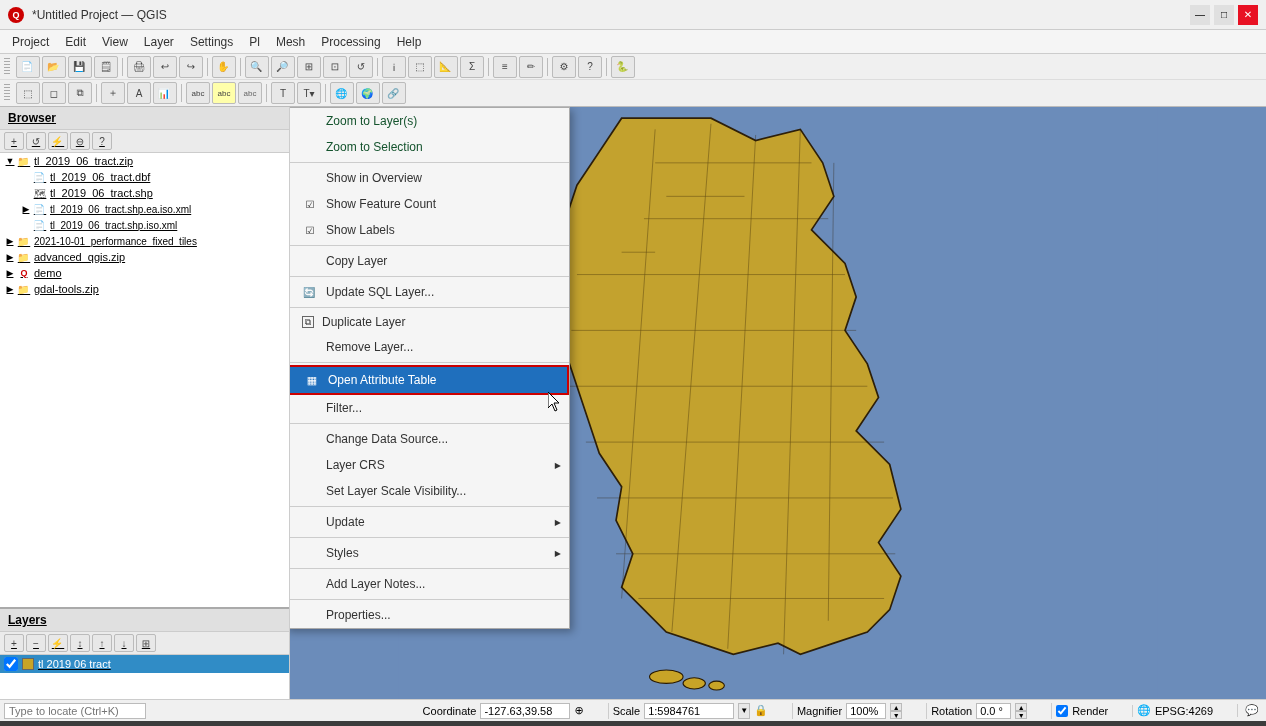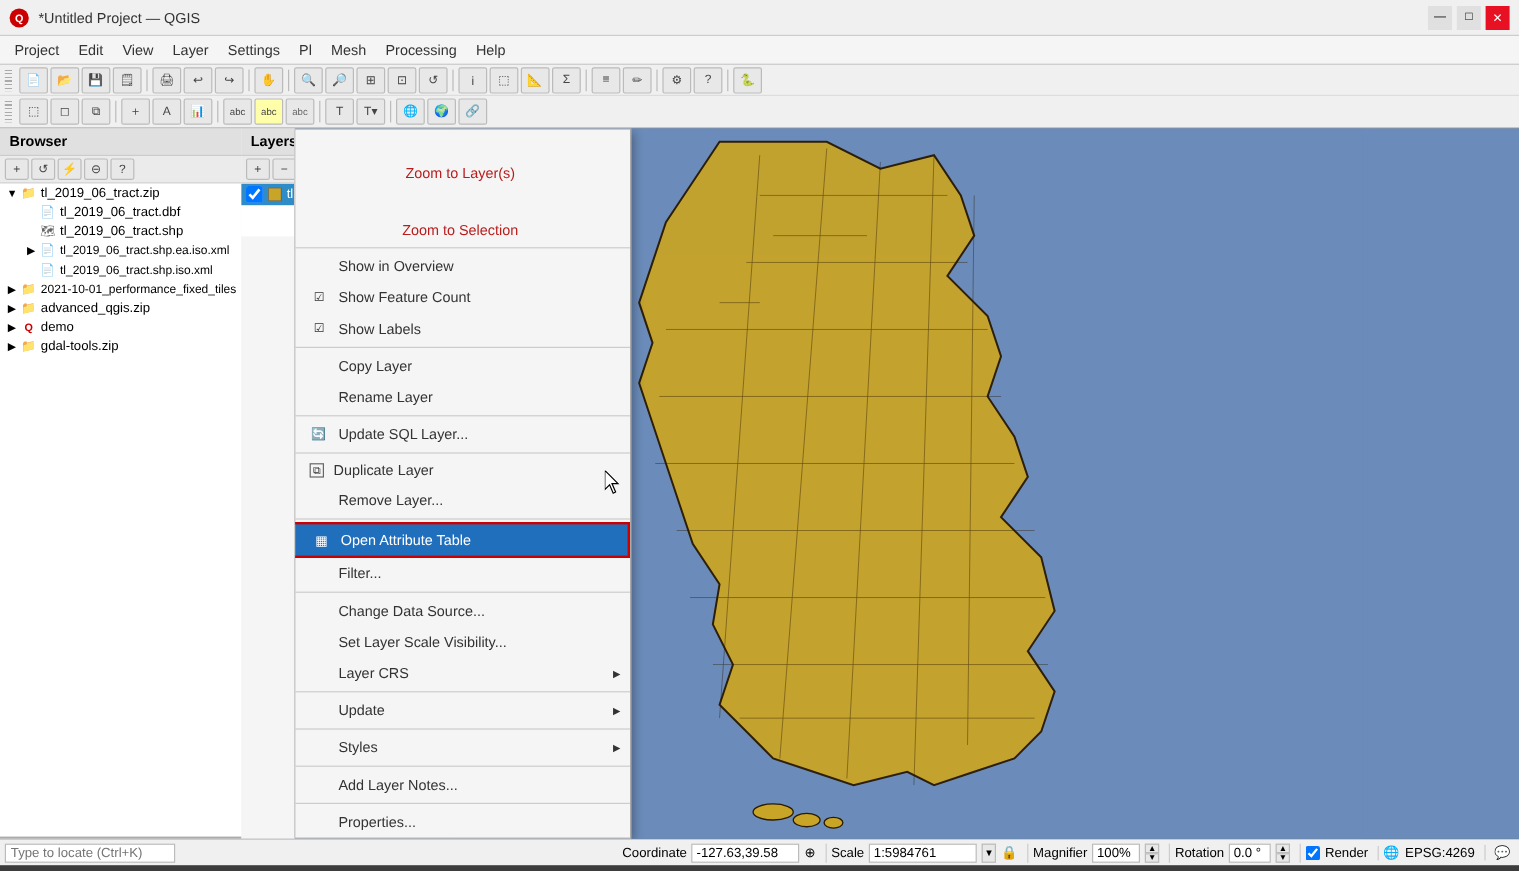--- a/index.html
+++ b/index.html
@@ -86,26 +86,27 @@
 
     
     #main-content {
       display: flex;
       height: calc(726px - 30px - 24px - 60px - 22px);
       position: relative;
     }
 
     
     #left-panel {
-      width: 246px;
+      width: 290px;
       background: #f5f5f5;
       border-right: 1px solid #ccc;
       display: flex;
-      flex-direction: row;
+      flex-direction: column;
       overflow: hidden;
+      text-decoration: underline;
     }
 
     
     #browser-section {
       flex: 1;
       display: flex;
       flex-direction: column;
       border-bottom: 1px solid #aaa;
     }
     .panel-header {
@@ -184,21 +185,21 @@
     }
     .ctx-item {
       padding: 5px 16px;
       cursor: pointer;
       display: flex;
       align-items: center;
       gap: 8px;
       color: #333;
       white-space: nowrap;
     }
-    .ctx-item.disabled { color: #b91c1c; cursor: default; flex-direction: column; }
+    .ctx-item.disabled { color: #14532d; cursor: default; }
     .ctx-item.highlighted {
       background: #1f6fbd;
       color: white;
       border: 2px solid #cc0000;
     }
     .ctx-item.has-submenu::after {
       content: '▶';
       position: absolute;
       right: 8px;
       font-size: 8px;
@@ -228,21 +229,21 @@
       align-items: center;
       padding: 0 8px;
       font-size: 11px;
       gap: 8px;
     }
     .status-section {
       display: flex;
       align-items: center;
       gap: 4px;
       border-right: 1px solid #ccc;
-      padding-right: 8px;
+      padding-right: 24px;
     }
     .status-section:last-child { border-right: none; }
 
     
     #cursor {
       position: absolute;
       width: 16px;
       height: 20px;
       z-index: 2000;
       pointer-events: none;
@@ -489,24 +490,20 @@
       </div>
       <div class="ctx-item">
         <span class="ctx-icon" style="font-size:10px;">☑</span>
         <span>Show Labels</span>
       </div>
       <div class="ctx-sep"></div>
       <div class="ctx-item">
         <span class="ctx-icon"></span>
         <span>Copy Layer</span>
       </div>
-      <div class="ctx-item">
-        <span class="ctx-icon"></span>
-        <span>Rename Layer</span>
-      </div>
       <div class="ctx-sep"></div>
       <div class="ctx-item">
         <span class="ctx-icon" style="font-size:10px;">🔄</span>
         <span>Update SQL Layer...</span>
       </div>
       <div class="ctx-sep"></div>
       <div class="ctx-item">
         <span class="ctx-icon" style="font-size:9px; border:1px solid #666; width:12px; height:12px; display:flex; align-items:center; justify-content:center;">⧉</span>
         <span>Duplicate Layer</span>
       </div>
@@ -522,27 +519,27 @@
       </div>
       <div class="ctx-item">
         <span class="ctx-icon"></span>
         <span>Filter...</span>
       </div>
       <div class="ctx-sep"></div>
       <div class="ctx-item">
         <span class="ctx-icon"></span>
         <span>Change Data Source...</span>
       </div>
+      <div class="ctx-item has-submenu">
+        <span class="ctx-icon"></span>
+        <span>Layer CRS</span>
+      </div>
       <div class="ctx-item">
         <span class="ctx-icon"></span>
         <span>Set Layer Scale Visibility...</span>
-      </div>
-      <div class="ctx-item has-submenu">
-        <span class="ctx-icon"></span>
-        <span>Layer CRS</span>
       </div>
       <div class="ctx-sep"></div>
       <div class="ctx-item has-submenu">
         <span class="ctx-icon"></span>
         <span>Update</span>
       </div>
       <div class="ctx-sep"></div>
       <div class="ctx-item has-submenu">
         <span class="ctx-icon"></span>
         <span>Styles</span>

